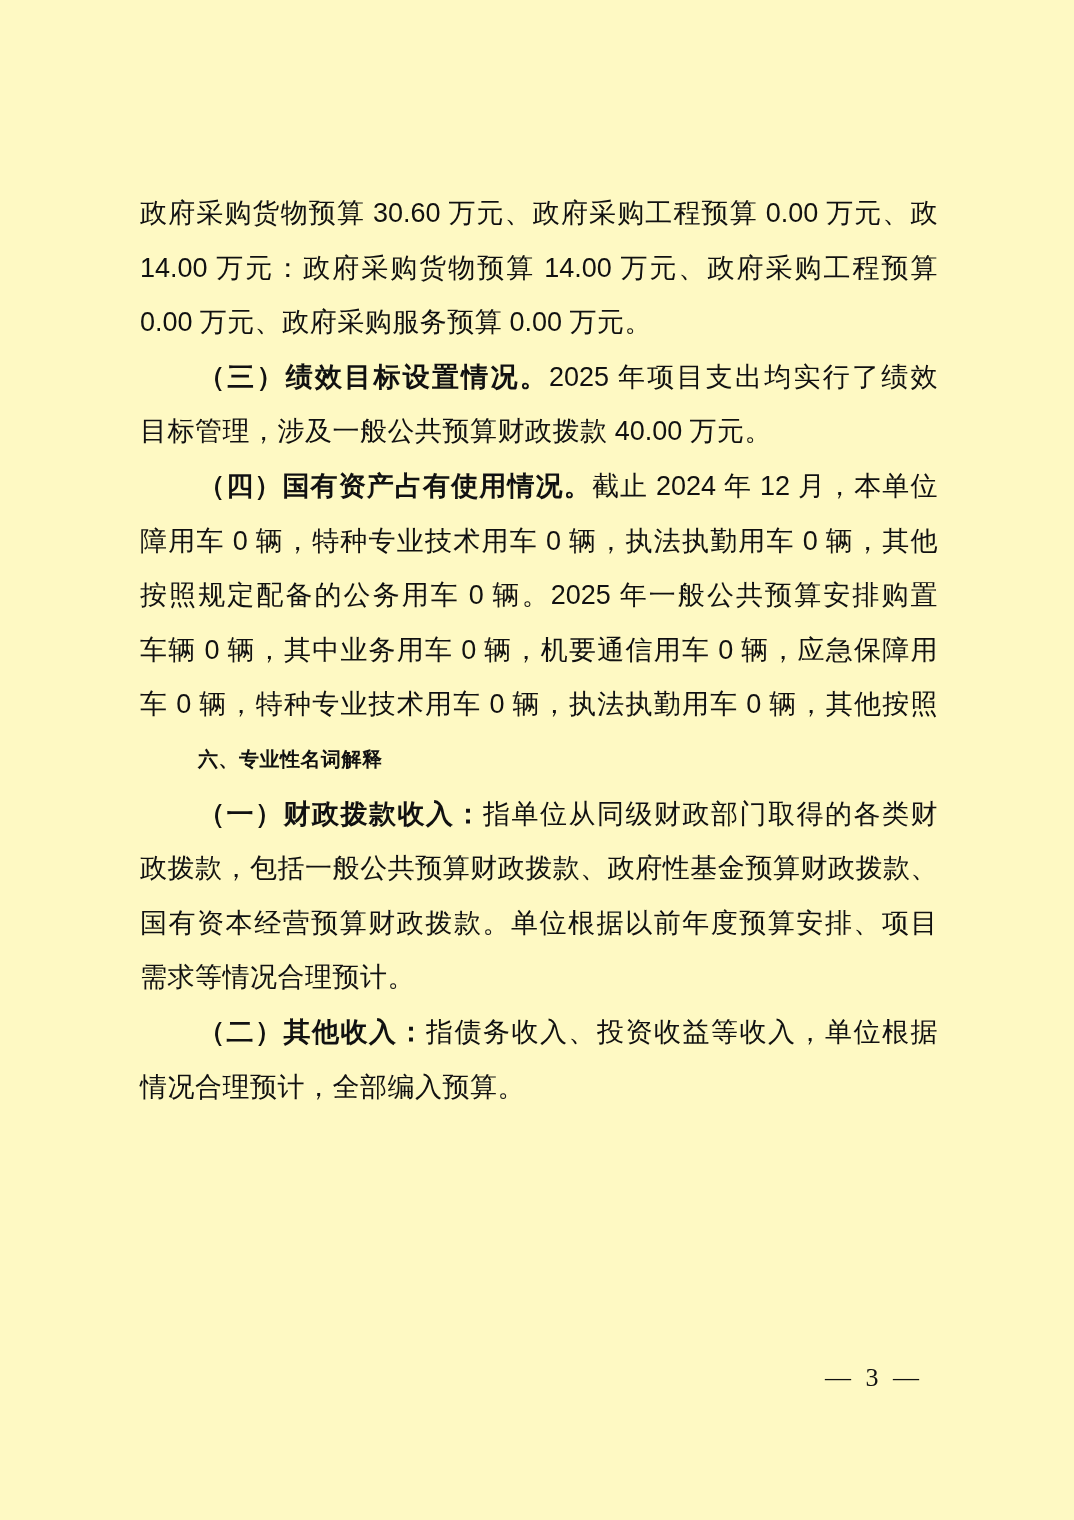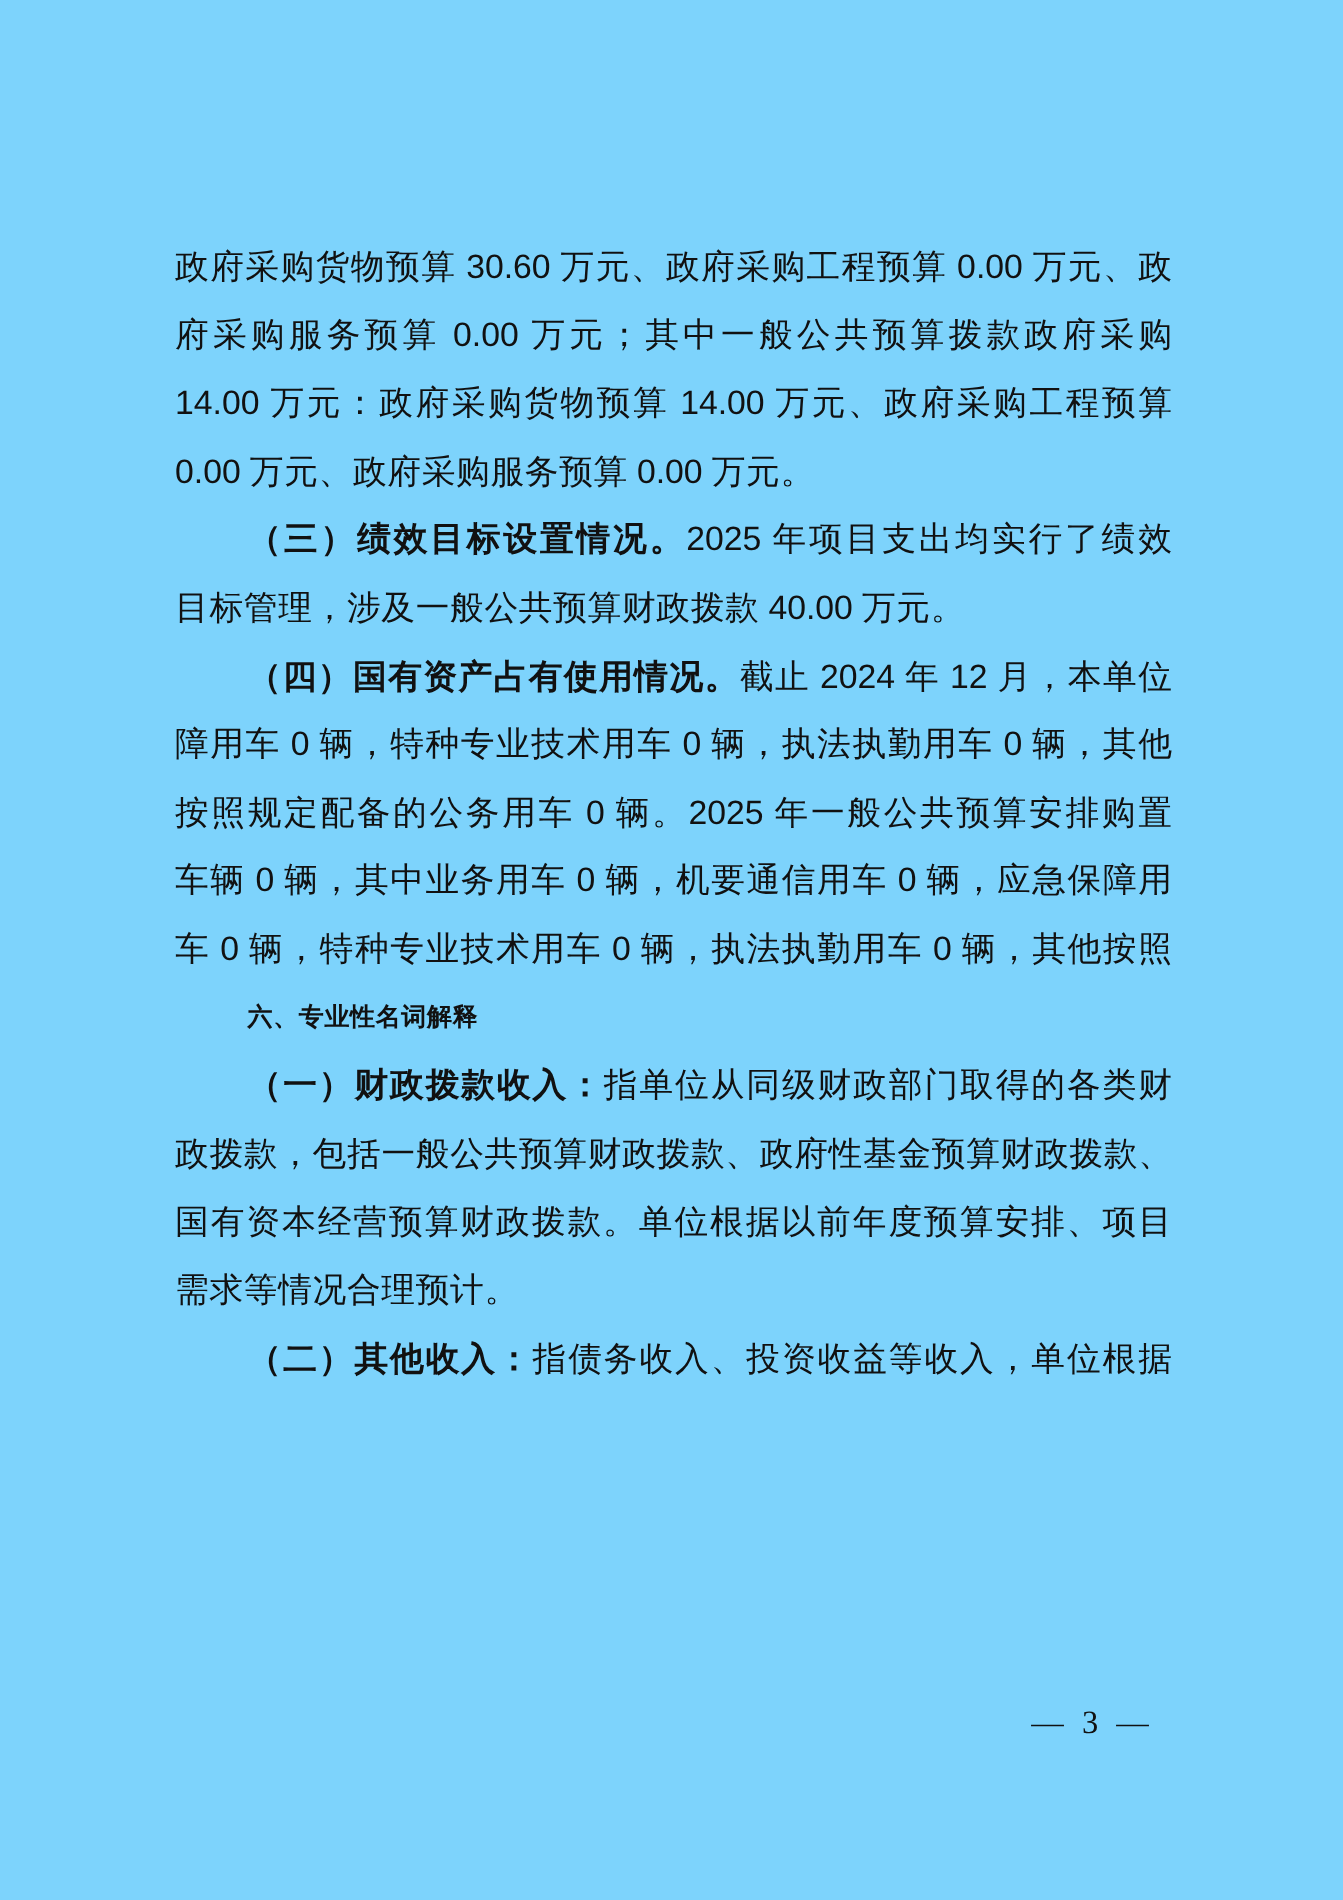--- a/index.html
+++ b/index.html
@@ -4,21 +4,21 @@
 <style>
   html, body {
     margin: 0;
     padding: 0;
     background: #ffffff;
   }
   #page {
     position: relative;
     width: 1074px;
     height: 1520px;
-    background: #7dd3fc;
+    background: #fef9c3;
     overflow: hidden;
     font-family: "Liberation Serif", "DejaVu Serif", serif;
     color: #111111;
   }
   #text-block {
     position: absolute;
     left: 140px;
     top: 186px;
     width: 798px;
   }
@@ -60,39 +60,39 @@
     color: #111111;
   }
 </style>
 </head>
 <body>
 
 <div id="page">
   <div id="text-block">
 
     <div class="line full"><span class="b"></span><span>政府采购货物预算 <span class="num">30.60</span> 万元、政府采购工程预算 <span class="num">0.00</span> 万元、政</span></div>
-    <div class="line full"><span class="b"></span><span>府采购服务预算 <span class="num">0.00</span> 万元；其中一般公共预算拨款政府采购</span></div>
     <div class="line full"><span class="b"></span><span><span class="num">14.00</span> 万元：政府采购货物预算 <span class="num">14.00</span> 万元、政府采购工程预算</span></div>
     <div class="line short"><span class="b"></span><span><span class="num">0.00</span> 万元、政府采购服务预算 <span class="num">0.00</span> 万元。</span></div>
 
     <div class="line full indent"><span class="b">（三）绩效目标设置情况。</span><span><span class="num">2025</span> 年项目支出均实行了绩效</span></div>
     <div class="line short"><span class="b"></span><span>目标管理，涉及一般公共预算财政拨款 <span class="num">40.00</span> 万元。</span></div>
 
     <div class="line full indent"><span class="b">（四）国有资产占有使用情况。</span><span>截止 <span class="num">2024</span> 年 <span class="num">12</span> 月，本单位</span></div>
     <div class="line full"><span class="b"></span><span>障用车 <span class="num">0</span> 辆，特种专业技术用车 <span class="num">0</span> 辆，执法执勤用车 <span class="num">0</span> 辆，其他</span></div>
     <div class="line full"><span class="b"></span><span>按照规定配备的公务用车 <span class="num">0</span> 辆。<span class="num">2025</span> 年一般公共预算安排购置</span></div>
     <div class="line full"><span class="b"></span><span>车辆 <span class="num">0</span> 辆，其中业务用车 <span class="num">0</span> 辆，机要通信用车 <span class="num">0</span> 辆，应急保障用</span></div>
     <div class="line full"><span class="b"></span><span>车 <span class="num">0</span> 辆，特种专业技术用车 <span class="num">0</span> 辆，执法执勤用车 <span class="num">0</span> 辆，其他按照</span></div>
 
     <div class="line short indent heading"><span class="b">六、专业性名词解释</span><span></span></div>
 
     <div class="line full indent"><span class="b">（一）财政拨款收入：</span><span>指单位从同级财政部门取得的各类财</span></div>
     <div class="line full"><span class="b"></span><span>政拨款，包括一般公共预算财政拨款、政府性基金预算财政拨款、</span></div>
     <div class="line full"><span class="b"></span><span>国有资本经营预算财政拨款。单位根据以前年度预算安排、项目</span></div>
     <div class="line short"><span class="b"></span><span>需求等情况合理预计。</span></div>
 
     <div class="line full indent"><span class="b">（二）其他收入：</span><span>指债务收入、投资收益等收入，单位根据</span></div>
+    <div class="line short"><span class="b"></span><span>情况合理预计，全部编入预算。</span></div>
 
 
   </div>
 
   <div id="page-footer">— 3 —</div>
 </div>
 
 </body></html>

